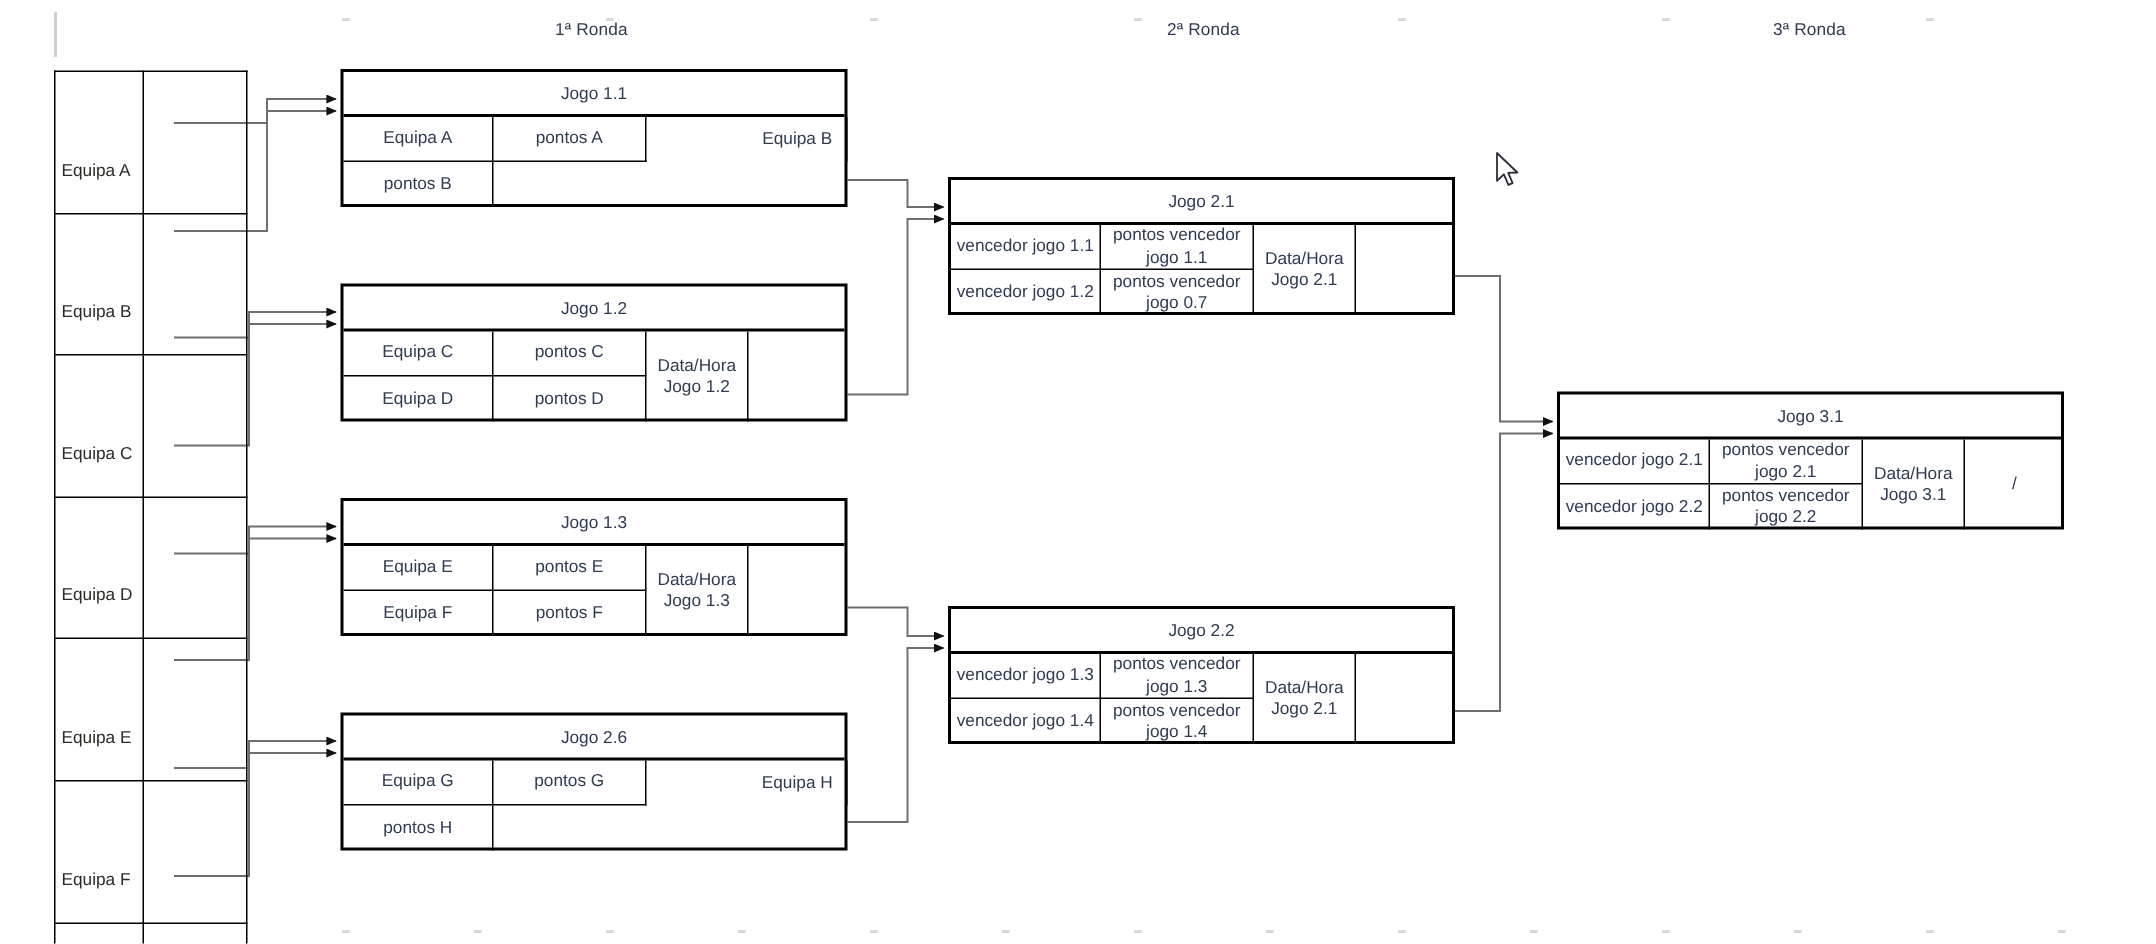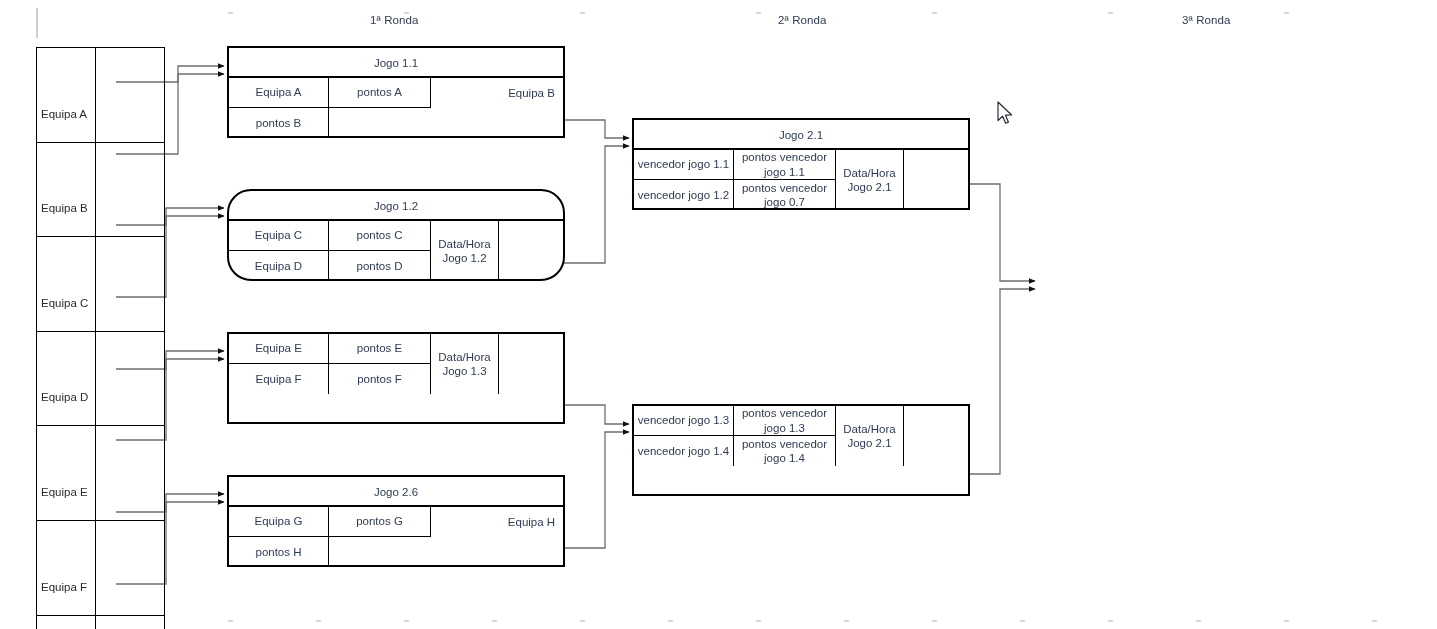--- a/index.html
+++ b/index.html
@@ -252,33 +252,34 @@
     <div class="match-title">Jogo 1.1</div>
     <div class="match-grid">
       <div class="cell row-top">Equipa A</div>
       <div class="cell row-top">pontos A</div>
       <div class="cell span2 last"></div>
       <div class="cell">Equipa B</div>
       <div class="cell">pontos B</div>
     </div>
   </div>
 
-  <div class="match r1" style="left:227px; top:189px;border-radius:24px;">
+  <div class="match r1" style="left:227px; top:189px;">
     <div class="match-title">Jogo 1.2</div>
     <div class="match-grid">
       <div class="cell row-top">Equipa C</div>
       <div class="cell row-top">pontos C</div>
       <div class="cell span2">Data/Hora Jogo 1.2</div>
       <div class="cell span2 last"></div>
       <div class="cell">Equipa D</div>
       <div class="cell">pontos D</div>
     </div>
   </div>
 
   <div class="match r1" style="left:227px; top:332px;">
+    <div class="match-title">Jogo 1.3</div>
     <div class="match-grid">
       <div class="cell row-top">Equipa E</div>
       <div class="cell row-top">pontos E</div>
       <div class="cell span2">Data/Hora Jogo 1.3</div>
       <div class="cell span2 last"></div>
       <div class="cell">Equipa F</div>
       <div class="cell">pontos F</div>
     </div>
   </div>
 
@@ -299,28 +300,40 @@
       <div class="cell row-top">vencedor jogo 1.1</div>
       <div class="cell row-top">pontos vencedor jogo 1.1</div>
       <div class="cell span2">Data/Hora Jogo 2.1</div>
       <div class="cell span2 last"></div>
       <div class="cell">vencedor jogo 1.2</div>
       <div class="cell">pontos vencedor jogo 0.7</div>
     </div>
   </div>
 
   <div class="match r2" style="left:632px; top:404px;">
+    <div class="match-title">Jogo 2.2</div>
     <div class="match-grid">
       <div class="cell row-top">vencedor jogo 1.3</div>
       <div class="cell row-top">pontos vencedor jogo 1.3</div>
       <div class="cell span2">Data/Hora Jogo 2.1</div>
       <div class="cell span2 last"></div>
       <div class="cell">vencedor jogo 1.4</div>
       <div class="cell">pontos vencedor jogo 1.4</div>
     </div>
   </div>
 
+  <div class="match r3" style="left:1038px; top:261px;">
+    <div class="match-title">Jogo 3.1</div>
+    <div class="match-grid">
+      <div class="cell row-top">vencedor jogo 2.1</div>
+      <div class="cell row-top">pontos vencedor jogo 2.1</div>
+      <div class="cell span2">Data/Hora Jogo 3.1</div>
+      <div class="cell span2 last">/</div>
+      <div class="cell">vencedor jogo 2.2</div>
+      <div class="cell">pontos vencedor jogo 2.2</div>
+    </div>
+  </div>
 
   <svg id="mouse-cursor" style="left:997px; top:101px;" viewBox="0 0 18 26" xmlns="http://www.w3.org/2000/svg">
     <path d="M1,1 L1,19.5 L5.6,15.2 L8.6,22.3 L11.4,21.1 L8.5,14.2 L14.6,14.0 Z" fill="#ffffff" stroke="#2b2b3a" stroke-width="1.2" stroke-linejoin="round"></path>
   </svg>
 
 </div>
 
 </body></html>

